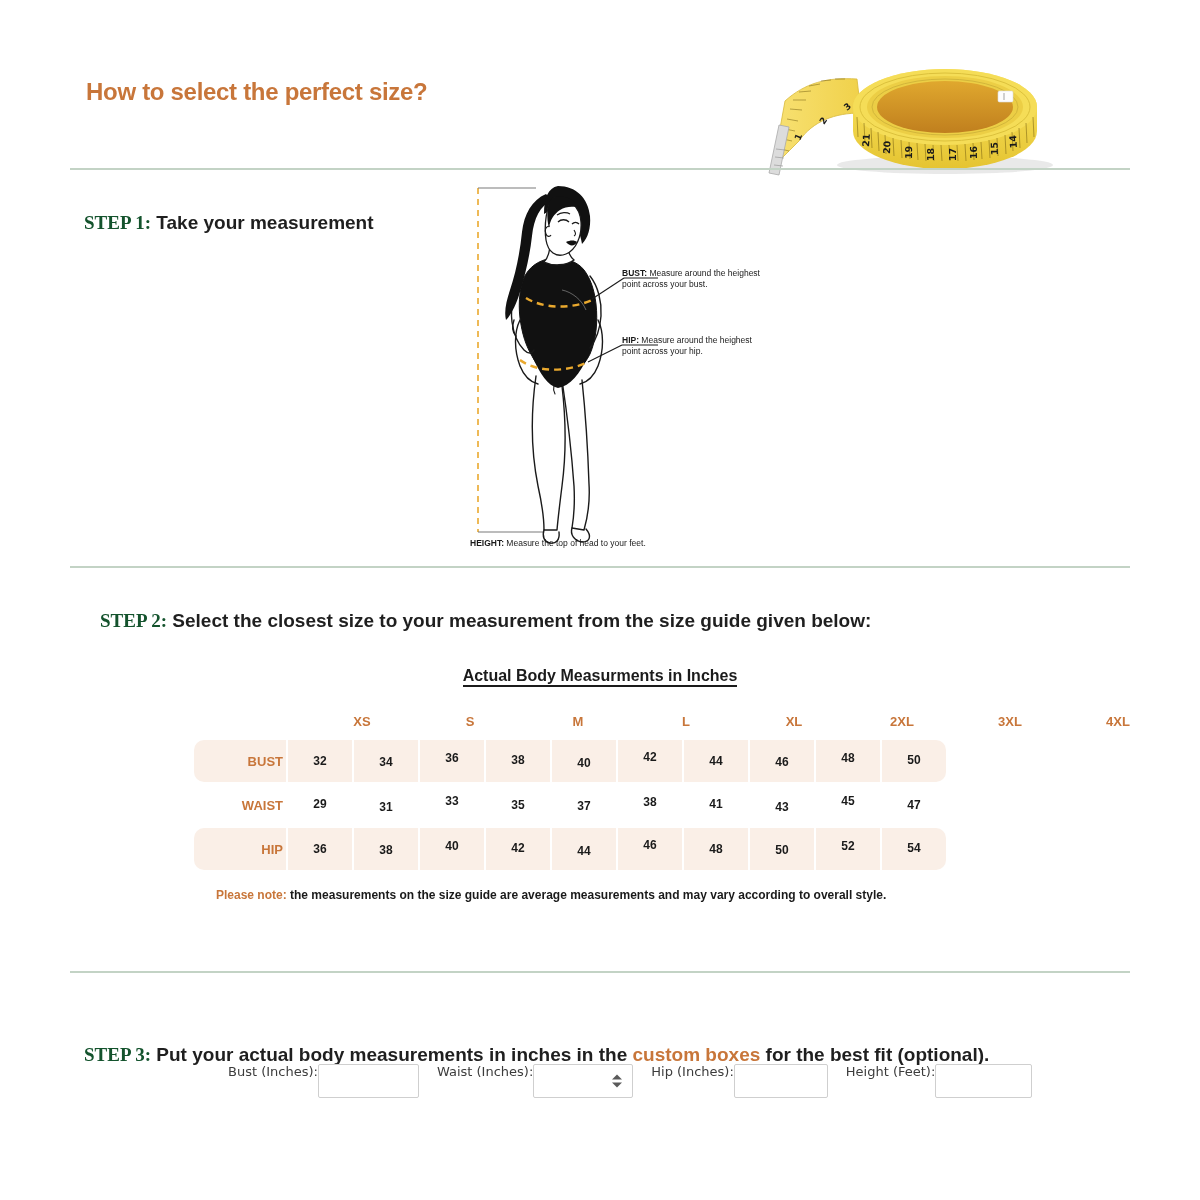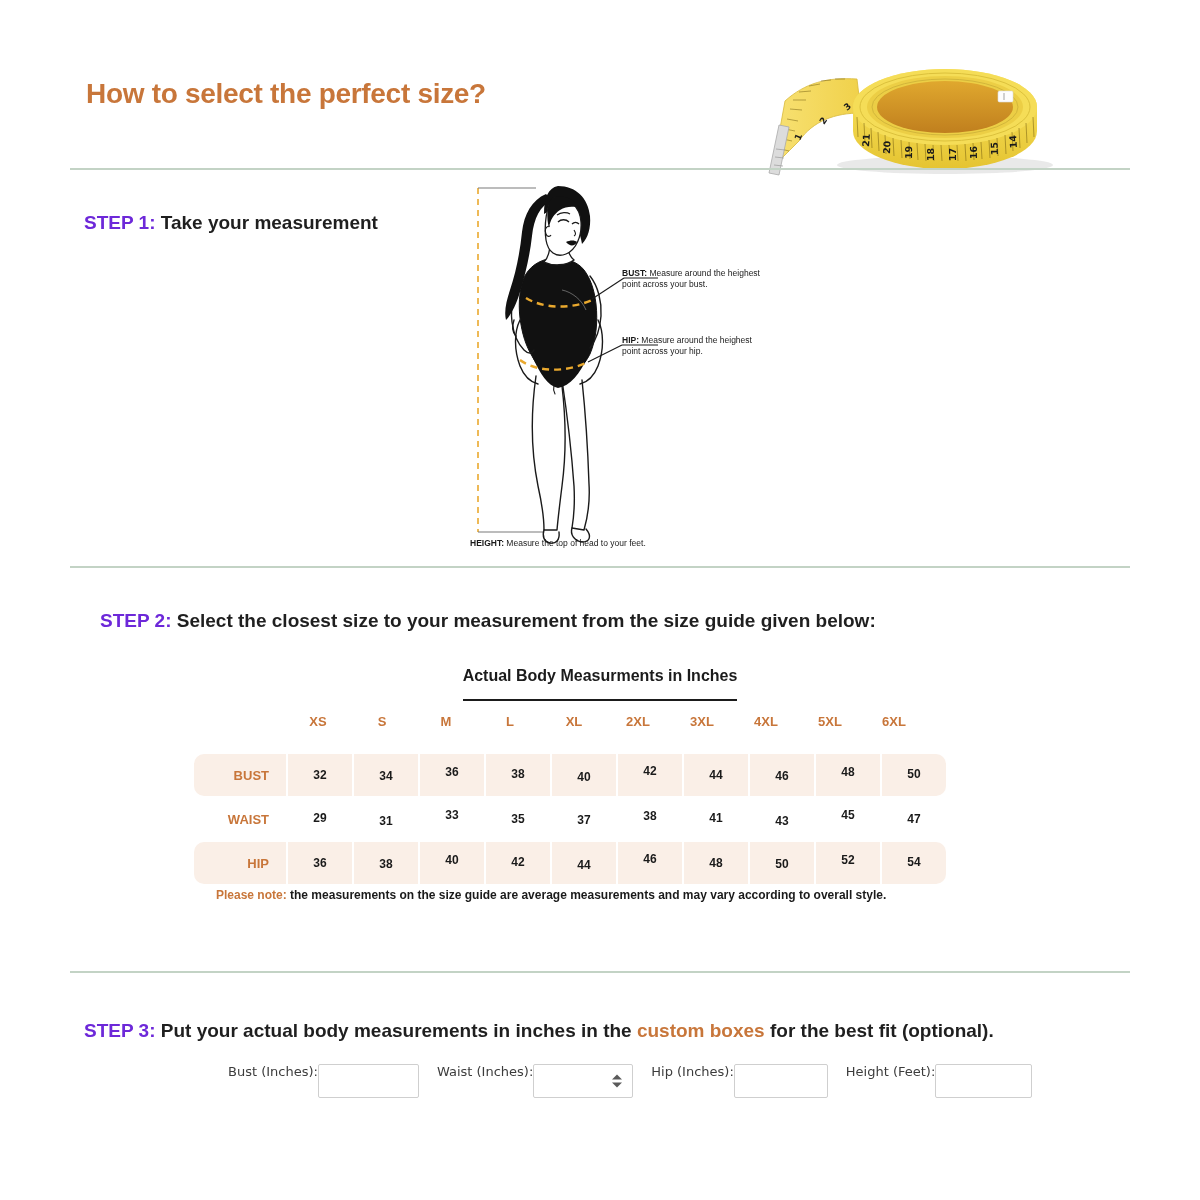--- a/index.html
+++ b/index.html
@@ -17,21 +17,21 @@
 
   
   .header {
     position: relative;
     height: 170px;
   }
   .page-title {
     position: absolute;
     left: 86px;
     top: 78px;
-    font-size: 28px;
+    font-size: 24px;
     font-weight: bold;
     color: #c8763a;
     letter-spacing: -0.3px;
     white-space: nowrap;
   }
   .tape-wrap {
     position: absolute;
     left: 765px;
     top: 55px;
     width: 300px;
@@ -51,26 +51,26 @@
   .divider.d3 { top: 971px; }
 
   
   .step-head {
     position: absolute;
     font-size: 19px;
     font-weight: bold;
     color: #1f1f1f;
     white-space: nowrap;
   }
-  .step-label { color: #6d28d9; }
+  .step-label { color: #14532d; font-family: Liberation Serif, serif; }
   .step-accent { color: #c8763a; }
 
   .step1-head { left: 84px; top: 212px; }
   .step2-head { left: 100px; top: 610px; }
-  .step3-head { left: 84px; top: 1020px; }
+  .step3-head { left: 84px; top: 1044px; }
 
   
   .figure-area {
     position: absolute;
     left: 462px;
     top: 180px;
     width: 320px;
     height: 380px;
   }
   .figure-svg { display: block; }
@@ -93,54 +93,55 @@
     position: absolute;
     left: 0; right: 0;
     top: 667px;
     text-align: center;
     font-size: 16px;
     font-weight: bold;
     color: #1b1b1b;
   }
   .table-title span {
     border-bottom: 2px solid #1b1b1b;
-    padding-bottom: 15px;
+    padding-bottom: 1px;
   }
 
   .size-table {
     position: absolute;
     left: 194px;
     top: 708px;
     width: 772px;
   }
   .tbl-row {
     display: flex;
     align-items: stretch;
     height: 42px;
     margin-bottom: 2px;
   }
   .tbl-row.header-row {
     height: 26px;
-    margin-bottom: 20px;
+    margin-bottom: 6px;
+    gap: 44px;
   }
   .cell {
     flex: 0 0 64px;
     display: flex;
     align-items: center;
     justify-content: center;
     font-size: 12px;
     font-weight: bold;
     color: #1a1a1a;
   }
   .cell.lbl {
     flex: 0 0 92px;
     font-size: 13px;
     color: #c8763a;
     justify-content: flex-end;
-    padding-right: 17px;
+    padding-right: 3px;
     text-align: center;
   }
   .tbl-row.shaded .cell { background: #faefe7; margin-right: 2px; }
   .tbl-row.shaded .cell.lbl { border-radius: 10px 0 0 10px; }
   .tbl-row.shaded .cell:last-child { border-radius: 0 10px 10px 0; margin-right: 0; }
   .tbl-row.plain .cell { background: transparent; margin-right: 2px; }
   .tbl-row.header-row .cell {
     background: transparent;
     color: #c8763a;
     font-size: 13px;

